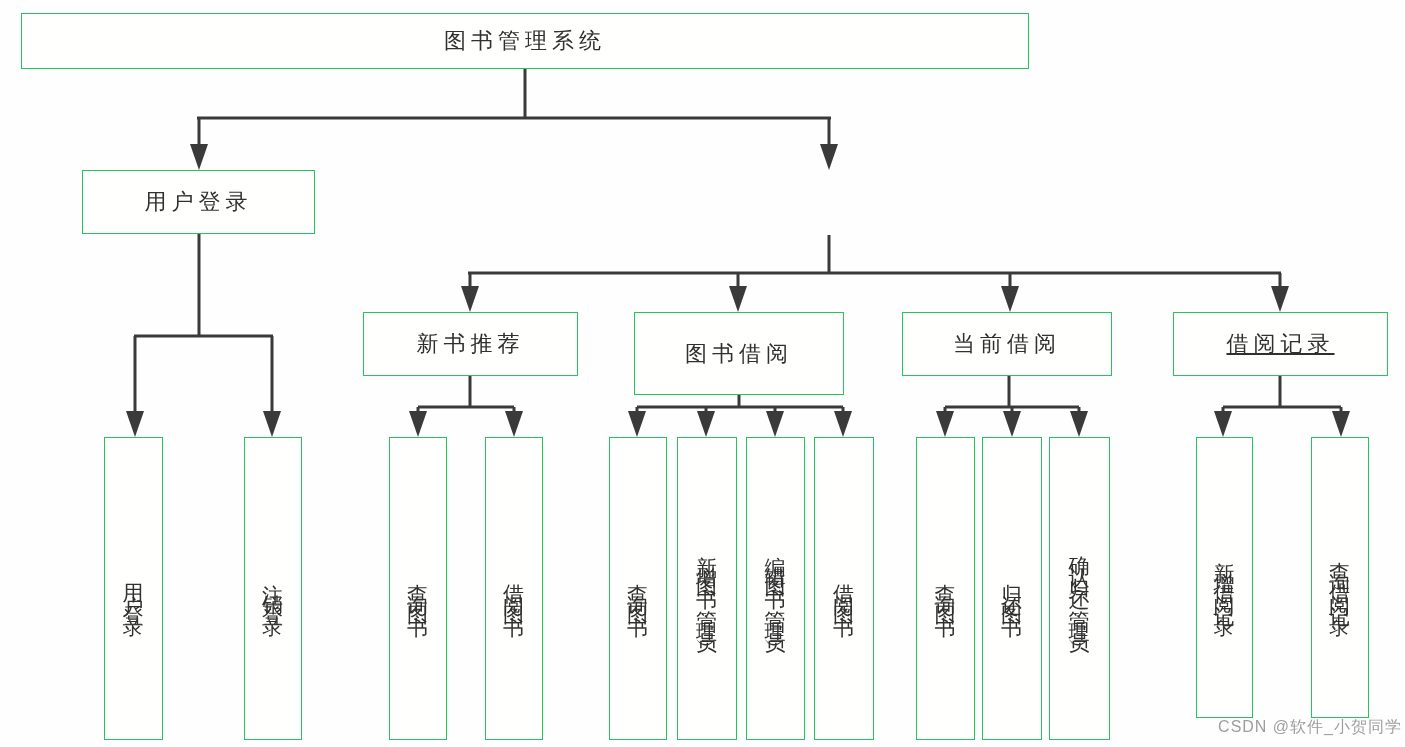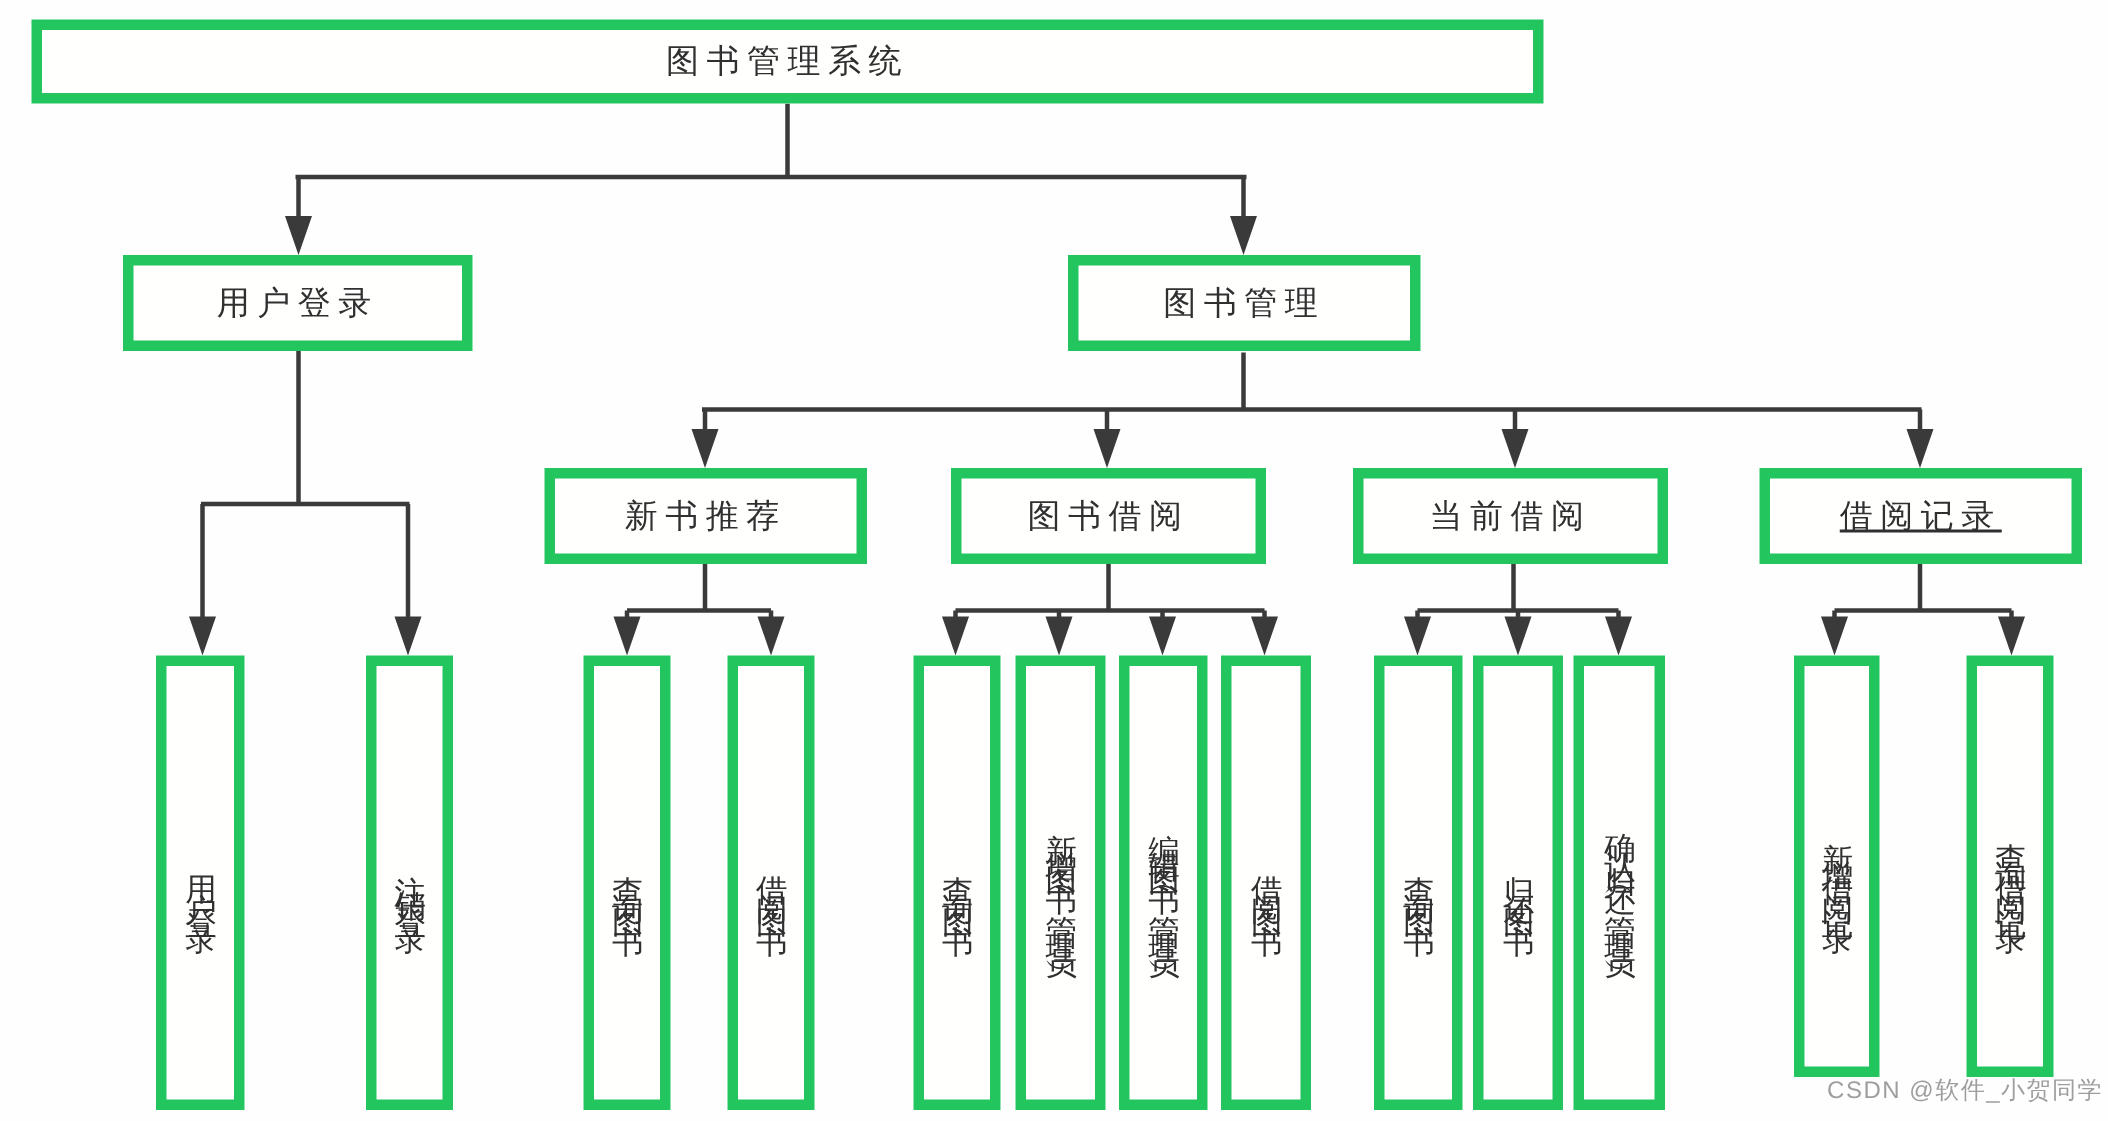--- a/index.html
+++ b/index.html
@@ -8,21 +8,21 @@
     background:#fefefe;
     font-family:"Liberation Sans", sans-serif;
     overflow:hidden;
   }
   .canvas { position:relative; width:1405px; height:747px; }
   .connectors { position:absolute; left:0; top:0; }
   .box {
     position:absolute;
     box-sizing:border-box;
     background:#fffffe;
-    border:7px solid #22c55e;
+    border:1px solid #22c55e;
     display:flex; align-items:center; justify-content:center;
     color:#303030;
   }
   .hlabel { font-size:22px; letter-spacing:5px; white-space:nowrap; }
   .leaf .vlabel {
     writing-mode:vertical-rl;
     text-orientation:mixed;
     font-size:21px;
     letter-spacing:11px;
     line-height:1.1;
@@ -110,28 +110,25 @@
     </g>
   </svg>
 
   <div class="box" style="left:21px; top:13px; width:1008px; height:56px;">
     <span class="hlabel">图书管理系统</span>
   </div>
 
   <div class="box" style="left:82px; top:170px; width:233px; height:64px;">
     <span class="hlabel">用户登录</span>
   </div>
-  <div class="box" style="left:712px; top:170px; width:235px; height:64px;">
-    <span class="hlabel">图书管理</span>
-  </div>
 
   <div class="box" style="left:363px; top:312px; width:215px; height:64px;justify-content:center;">
     <span class="hlabel">新书推荐</span>
   </div>
-  <div class="box" style="left:634px; top:312px; width:210px; height:64px;">
+  <div class="box" style="left:634px; top:312px; width:210px; height:83px;">
     <span class="hlabel">图书借阅</span>
   </div>
   <div class="box" style="left:902px; top:312px; width:210px; height:64px;">
     <span class="hlabel">当前借阅</span>
   </div>
   <div class="box" style="left:1173px; top:312px; width:215px; height:64px;text-decoration:underline;">
     <span class="hlabel">借阅记录</span>
   </div>
 
   <div class="box leaf" style="left:104px; top:437px; width:59px; height:303px;">

